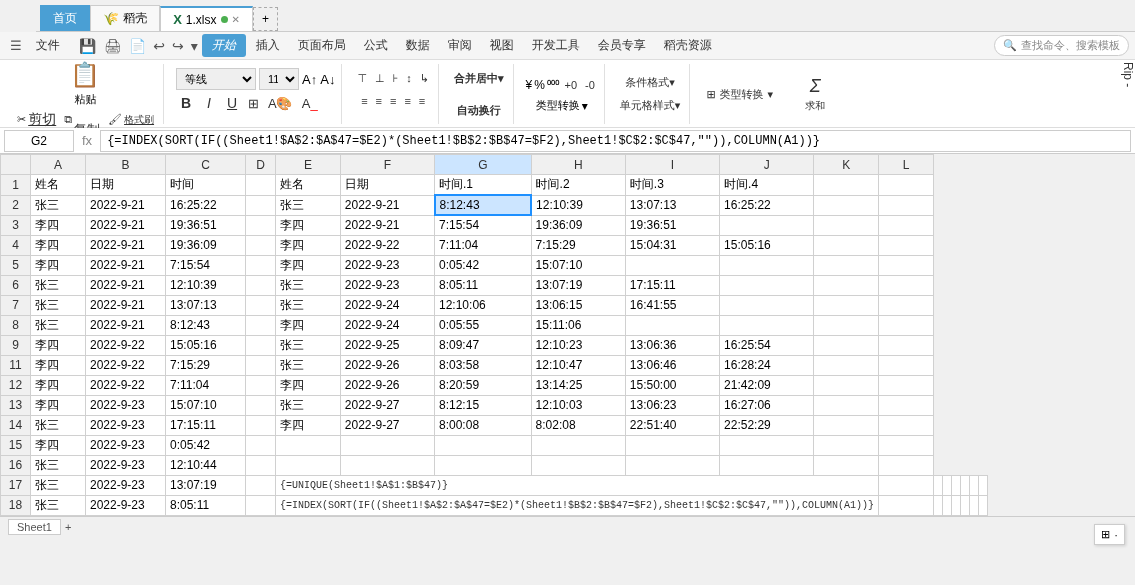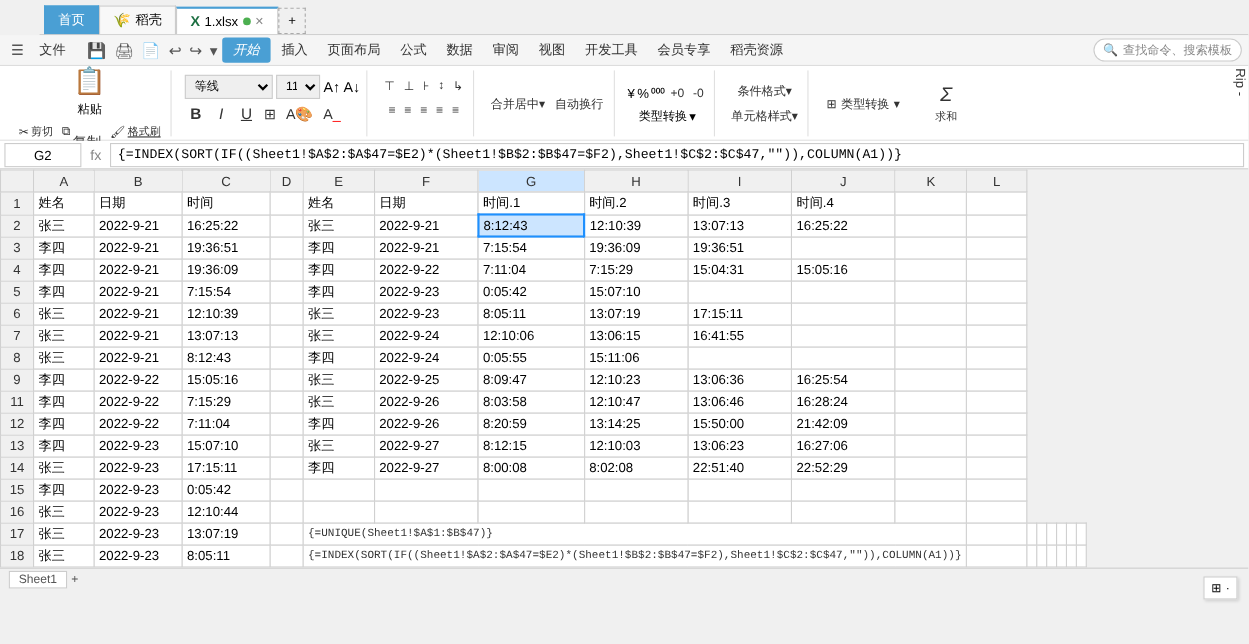--- a/index.html
+++ b/index.html
@@ -309,21 +309,21 @@
   <div class="toolbar" style="height:68px; align-items:center;">
 
     <div class="toolbar-group" style="flex-direction:column; justify-content:center; align-items:center; gap:1px; padding:0 6px; height:60px; border-right:1px solid #e0e0e0;">
       <div class="tb-btn" style="height:36px;">
         <span class="paste-icon">📋</span>
       </div>
       <span style="font-size:11px;">粘贴</span>
       <div style="display:flex; gap:2px; margin-top:2px;">
         <div class="tb-btn-small">
           <span>✂</span>
-          <span style="font-size:10px; margin-left:2px;">剪切</span>
+          <span style="font-size:14px; margin-left:2px;text-decoration:underline;">剪切</span>
         </div>
         <div class="tb-btn-small">
           <span>⧉</span>
           <span style="font-size:13px; margin-left:2px;margin-top:20px;">复制</span>
         </div>
         <div class="tb-btn-small">
           <span>🖌</span>
           <span style="font-size:10px; margin-left:2px;text-decoration:underline;">格式刷</span>
         </div>
       </div>
@@ -360,21 +360,21 @@
       </div>
       <div style="display:flex; gap:2px; align-items:center;">
         <span class="tb-btn-small">≡</span>
         <span class="tb-btn-small">≡</span>
         <span class="tb-btn-small">≡</span>
         <span class="tb-btn-small">≡</span>
         <span class="tb-btn-small">≡</span>
       </div>
     </div>
 
-    <div class="toolbar-group" style="flex-direction:row; gap:3px; padding:4px 6px; height:60px; border-right:1px solid #e0e0e0; justify-content:center;">
+    <div class="toolbar-group" style="flex-direction:column; gap:3px; padding:4px 6px; height:60px; border-right:1px solid #e0e0e0; justify-content:space-between;font-weight:bold;">
       <div class="tb-btn-small">
         <span>合并居中</span>▾
       </div>
       <div class="tb-btn-small">
         <span>自动换行</span>
       </div>
     </div>
 
     <div class="toolbar-group" style="flex-direction:column; gap:3px; padding:4px 6px; height:60px; border-right:1px solid #e0e0e0; justify-content:center;">
       <div style="display:flex; align-items:center; gap:2px;">

